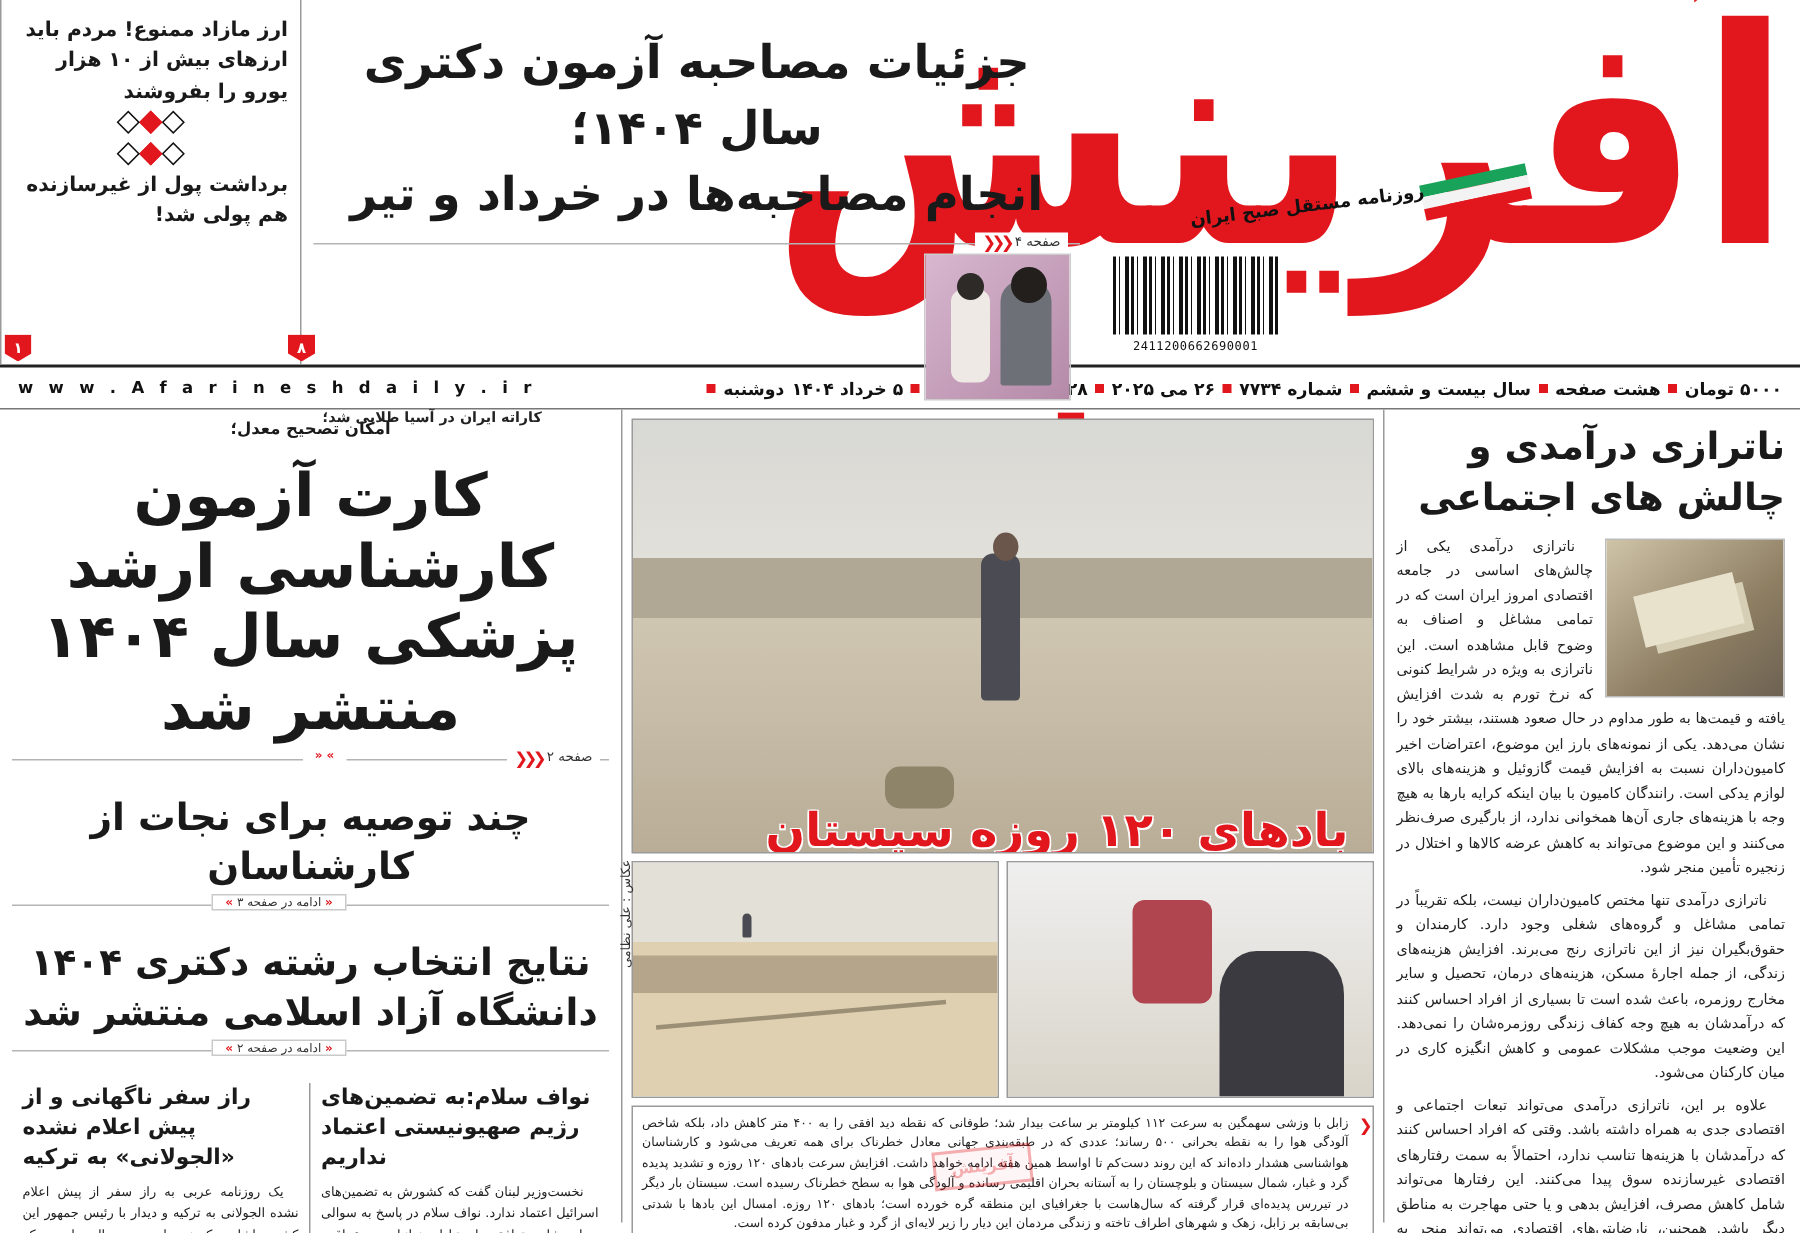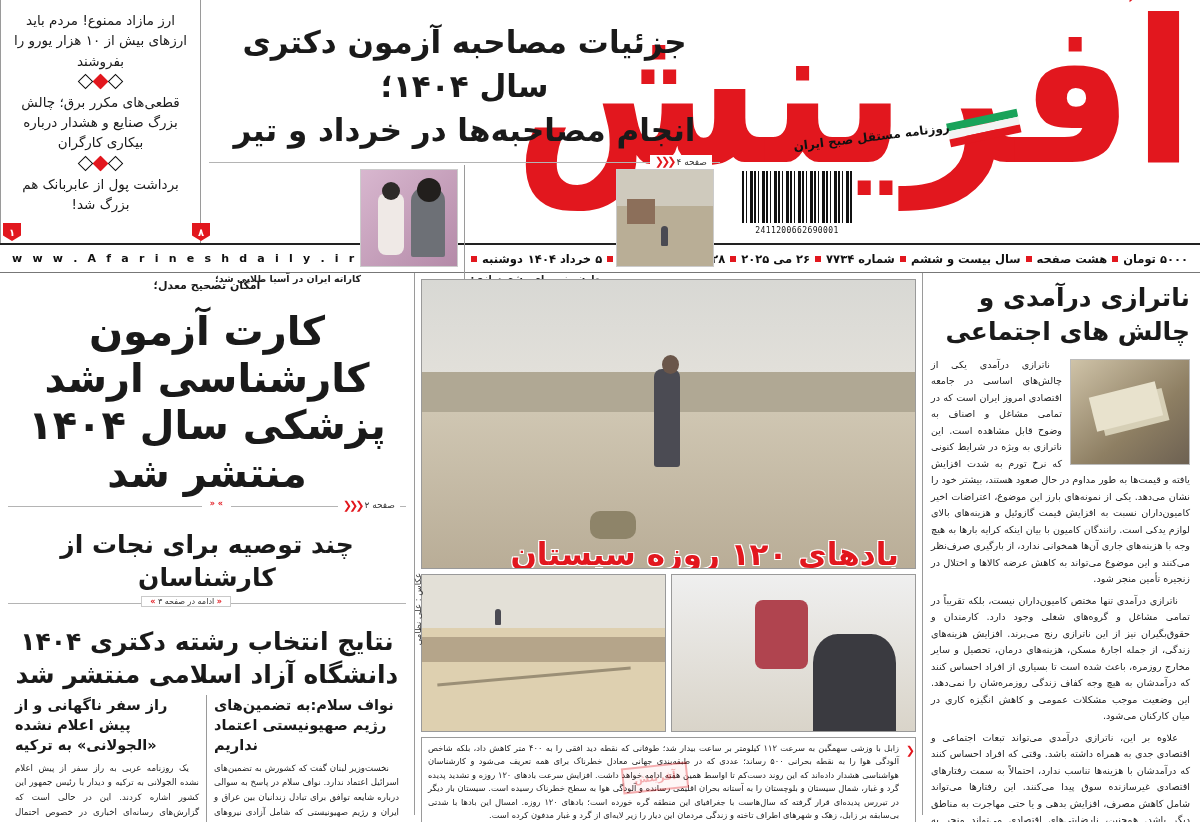--- a/index.html
+++ b/index.html
@@ -83,21 +83,21 @@
     position:absolute;right:-3px;bottom:-3px;width:18px;height:18px;background:#e2171e;
     color:#fff;font-size:10px;font-weight:bold;display:flex;align-items:center;justify-content:center;
     clip-path:polygon(0 0,100% 0,100% 70%,50% 100%,0 70%);
   }
 
   
   .head-left{
     flex:0 0 200px;border-left:1px solid #9a9a9a;padding:10px 8px;box-sizing:border-box;
     display:flex;flex-direction:column;justify-content:flex-start;position:relative;
   }
-  .teaser{font-size:13.5px;font-weight:normal;line-height:1.5;text-align:center;}
+  .teaser{font-size:13.5px;font-weight:bold;line-height:1.5;text-align:right;}
   .tz-sep{display:flex;justify-content:center;align-items:center;gap:4px;margin:5px 0;}
   .dia{width:9px;height:9px;transform:rotate(45deg);border:1.4px solid #111;}
   .dia.f{background:#e2171e;border-color:#e2171e;}
   .corner-badge{
     position:absolute;width:18px;height:18px;background:#e2171e;color:#fff;font-size:10px;
     font-weight:bold;display:flex;align-items:center;justify-content:center;
     clip-path:polygon(0 0,100% 0,100% 70%,50% 100%,0 70%);
   }
   .cb-left{left:2px;bottom:2px;}
   .cb-right{right:-10px;bottom:2px;}
@@ -210,31 +210,20 @@
       </div>
       <div class="lead-rule">
         <span class="pg-tag">
           <span>صفحه ۴</span>
           <span class="chev">❮❮❮</span>
         </span>
       </div>
 
       <div class="promo-row">
 
-        <div class="promo">
-          <div class="promo-img">
-            <div class="ph street"></div>
-            <div class="fig" style="left:46%;top:58%;width:7px;height:20px;"></div>
-          </div>
-          <div class="promo-txt">
-            <div class="promo-kicker">معاون وزیر راه و شهرسازی:</div>
-            <div class="promo-title">۷ درصد جمعیت کشور حاشیه‌نشین هستند</div>
-          </div>
-          <div class="pg-badge">۶</div>
-        </div>
 
         <div class="promo">
           <div class="promo-img">
             <div class="ph pink"></div>
             <div class="fig" style="left:18%;top:24%;width:26px;height:62px;background:#efe9e6;border-radius:8px;"></div>
             <div class="fig" style="right:12%;top:18%;width:34px;height:70px;background:#6d7076;border-radius:14px 14px 2px 2px;"></div>
             <div class="head-dot" style="left:22%;top:12%;width:18px;height:18px;background:#2d2a28;"></div>
             <div class="head-dot" style="right:16%;top:8%;width:24px;height:24px;background:#221f1d;"></div>
           </div>
           <div class="promo-txt">
@@ -246,27 +235,26 @@
     </div>
 
     <div class="head-left">
       <div class="teaser">ارز مازاد ممنوع!
 مردم باید ارزهای بیش از ۱۰ هزار یورو را بفروشند</div>
       <div class="tz-sep">
         <span class="dia"></span>
         <span class="dia f"></span>
         <span class="dia"></span>
       </div>
-      <div class="teaser">قطعی‌های مکرر برق؛ چالش بزرگ صنایع و هشدار درباره بیکاری کارگران</div>
       <div class="tz-sep">
         <span class="dia"></span>
         <span class="dia f"></span>
         <span class="dia"></span>
       </div>
-      <div class="teaser">برداشت پول از عابربانک هم بزرگ شد!</div>
+      <div class="teaser">برداشت پول از غیرسازنده هم پولی شد!</div>
       <div class="corner-badge cb-left">۱</div>
       <div class="corner-badge cb-right">۸</div>
     </div>
   </div>
 
   <div class="infobar">
     <div class="meta">
       <span class="sq"></span>
       <span>دوشنبه</span>
       <span>۵ خرداد ۱۴۰۴</span>
@@ -351,20 +339,27 @@
       <div class="mid">چند توصیه برای نجات از کارشناسان</div>
       <div class="rule">
         <span class="cont-tag">
           <span class="q">«</span>
           <span>ادامه در صفحه ۳</span>
           <span class="q">»</span>
         </span>
       </div>
 
       <div class="mid">نتایج انتخاب رشته دکتری ۱۴۰۴ دانشگاه آزاد اسلامی منتشر شد</div>
+      <div class="rule">
+        <span class="cont-tag">
+          <span class="q">«</span>
+          <span>ادامه در صفحه ۲</span>
+          <span class="q">»</span>
+        </span>
+      </div>
 
       <div class="two-col">
         <div class="tc">
           <h3>نواف سلام:به تضمین‌های رژیم صهیونیستی اعتماد نداریم</h3>
           <p>نخست‌وزیر لبنان گفت که کشورش به تضمین‌های اسرائیل اعتماد ندارد. نواف سلام در پاسخ به سوالی درباره شایعه توافق برای تبادل زندانیان بین عراق و ایران و رژیم صهیونیستی که شامل آزادی نیروهای حزب الله و یک ناخدای لبنانی می‌شود، گفت: هما هیچ گاه از تلاش برای آزادسازی لبنان و عقب‌نشینی کامل اسرائیل از مناطق اشغالی لبنان دست نکشیده‌ایم.</p>
         </div>
         <div class="tc">
           <h3>راز سفر ناگهانی و از پیش اعلام نشده «الجولانی» به ترکیه</h3>
           <p>یک روزنامه عربی به راز سفر از پیش اعلام نشده الجولانی به ترکیه و دیدار با رئیس جمهور این کشور اشاره کردند. این در حالی است که گزارش‌های رسانه‌ای اخباری در خصوص احتمال وجود طرحی برای ترور الجولانی و یا احتمال درگیری وی با تروریست‌های خارجی منتشر کردند. این سفر نشان داد که الجولانی به ترکیه رفته تا دستوراتی را از آنکارا دریافت و در سوریه پیاده کند.</p>
         </div>

